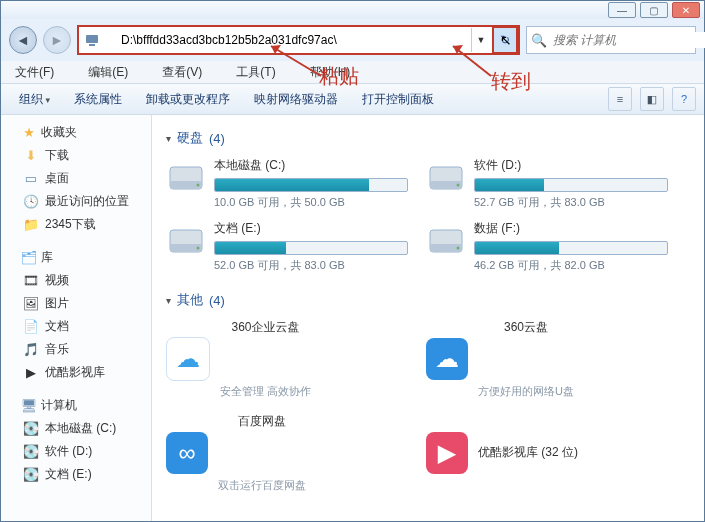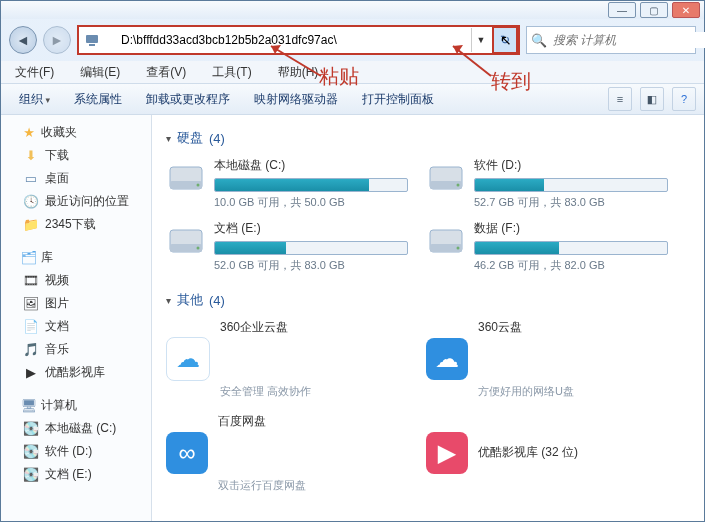--- a/index.html
+++ b/index.html
@@ -9,21 +9,21 @@
 .titlebar .winbtn.close{background:#e77a6a;color:#fff;border-color:#b55;}
 .addrbar{height:34px;display:flex;align-items:center;padding:4px 8px;gap:6px;}
 .navbtn{width:26px;height:26px;border-radius:50%;background:radial-gradient(#dfe9f4,#b7cce3);border:1px solid #7a94b0;display:flex;align-items:center;justify-content:center;color:#456;font-size:14px;}
 .addrwrap{flex:1;display:flex;align-items:center;height:26px;border:2px solid #c0392b;background:#fff;}
 .addr-icon{width:18px;height:18px;margin:0 4px;display:flex;align-items:center;justify-content:center;}
 .addr-input{flex:1;border:none;outline:none;font-size:12px;height:22px;padding:0;margin-left:16px;}
 .addr-drop{width:18px;height:24px;display:flex;align-items:center;justify-content:center;border-left:1px solid #ccc;font-size:9px;color:#333;}
 .go-btn{width:22px;height:24px;border:2px solid #c0392b;background:#cde3f8;display:flex;align-items:center;justify-content:center;margin-left:2px;color:#2a5a9a;font-size:12px;position:relative;}
 .searchwrap{width:160px;height:26px;border:1px solid #a8bed6;background:#fff;display:flex;align-items:center;padding:0 4px;gap:4px;}
 .searchwrap input{border:none;outline:none;flex:1;font-size:12px;color:#888;font-style:italic;}
-.menubar{height:22px;background:#f2f6fb;display:flex;align-items:center;padding:0 6px;gap:10px;border-bottom:1px solid #cfdcea;}
+.menubar{height:22px;background:#f2f6fb;display:flex;align-items:center;padding:0 6px;gap:18px;border-bottom:1px solid #cfdcea;}
 .menubar .mi{padding:2px 8px;color:#333;}
 .annot{position:absolute;color:#c0392b;font-size:20px;font-weight:normal;pointer-events:none;}
 .toolbar{height:30px;background:linear-gradient(#f7fafd,#e4edf7);display:flex;align-items:center;padding:0 8px;gap:4px;border-bottom:1px solid #cfdcea;}
 .toolbar .tbtn{padding:4px 10px;color:#1a3a6a;}
 .toolbar .tbtn.drop::after{content:" ▾";font-size:9px;color:#555;}
 .toolbar .spacer{flex:1;}
 .toolbar .ricon{width:22px;height:22px;border:1px solid #c3d2e3;border-radius:2px;margin-left:4px;display:flex;align-items:center;justify-content:center;color:#456;font-size:11px;}
 .body{flex:1;display:flex;overflow:hidden;background:#fff;}
 .sidebar{width:150px;border-right:1px solid #d6e0eb;overflow-y:auto;padding:6px 0;background:#fafcfe;}
 .sidebar::-webkit-scrollbar{width:16px;}
@@ -40,21 +40,21 @@
 .drive{width:240px;display:flex;gap:8px;}
 .drive .dicon{width:40px;height:40px;}
 .drive .dinfo{flex:1;}
 .drive .dname{color:#333;margin-bottom:4px;}
 .drive .bar{width:100%;height:12px;border:1px solid #9ab4cf;border-radius:2px;background:#eef3f8;overflow:hidden;margin-bottom:3px;}
 .drive .bar .fill{height:100%;background:linear-gradient(#2babc4,#1a8fa8);}
 .drive .dspace{color:#6a7a8a;font-size:11px;}
 .others{display:flex;flex-wrap:wrap;gap:14px 20px;}
 .oitem{width:240px;display:flex;gap:10px;align-items:center;}
 .oitem .oicon{width:42px;height:42px;border-radius:8px;display:flex;align-items:center;justify-content:center;font-size:24px;color:#fff;}
-.oitem .oinfo .oname{color:#333;margin-bottom:2px;}
+.oitem .oinfo .oname{color:#333;margin-bottom:2px;text-align:center;}
 .oitem .oinfo .odesc{color:#8a98a8;font-size:11px;margin-top:48px;}
 
 .hdd-svg{width:40px;height:40px;}
 .star{color:#f5b642;}
 .folder{color:#f2c05a;}
 .lib{color:#58a7e8;}
 .comp{color:#6a8cb0;}
 </style>
 </head>
 <body>

